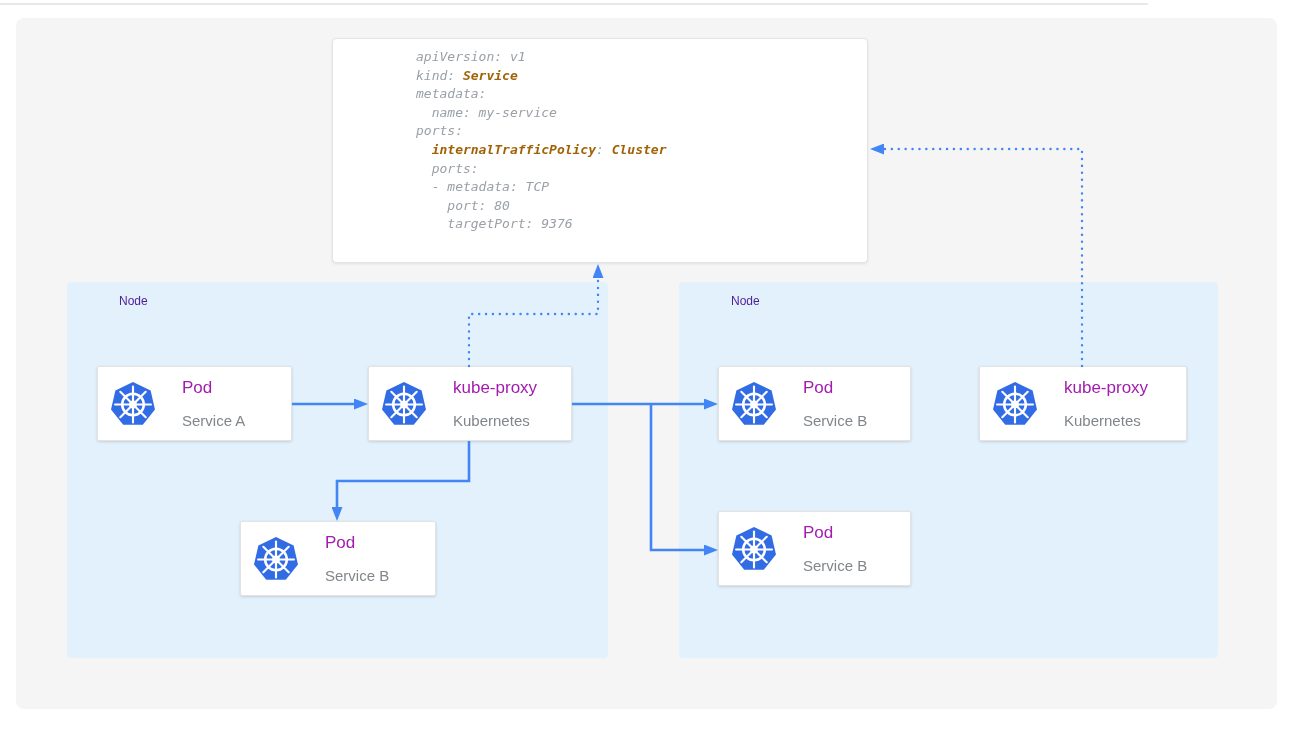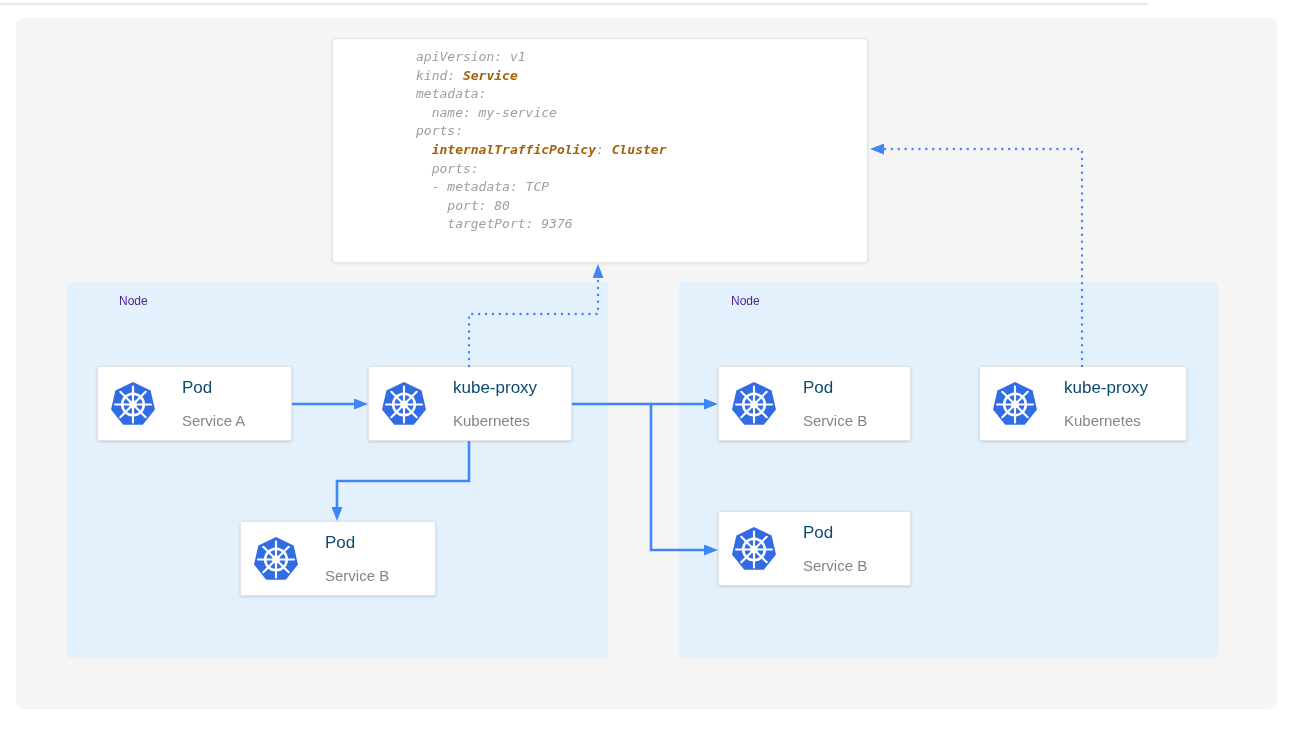--- a/index.html
+++ b/index.html
@@ -81,21 +81,21 @@
   }
   #card-pod-a        { left: 97px;  top: 366px; width: 195px; height: 75px; }
   #card-kproxy-left  { left: 368px; top: 366px; width: 204px; height: 75px; }
   #card-pod-b-left   { left: 240px; top: 521px; width: 196px; height: 75px; }
   #card-pod-b-r1     { left: 718px; top: 366px; width: 193px; height: 75px; }
   #card-pod-b-r2     { left: 718px; top: 511px; width: 193px; height: 75px; }
   #card-kproxy-right { left: 979px; top: 366px; width: 208px; height: 75px; }
 
   .k8s-icon { width: 46px; height: 46px; margin-left: 12px; flex: none; }
   .card-text { margin-left: 26px; }
-  .card-title { font-size: 17px; line-height: 21px; color: #0c4a6e; }
+  .card-title { font-size: 17px; line-height: 21px; color: #a21caf; }
   .card-subtitle { font-size: 15px; line-height: 19px; margin-top: 13px; color: #80868b; }
 
   svg.arrows {
     position: absolute;
     left: 0; top: 0;
     width: 1296px; height: 729px;
     pointer-events: none;
   }
   .hidden-defs { position: absolute; width: 0; height: 0; overflow: hidden; }
 </style>

